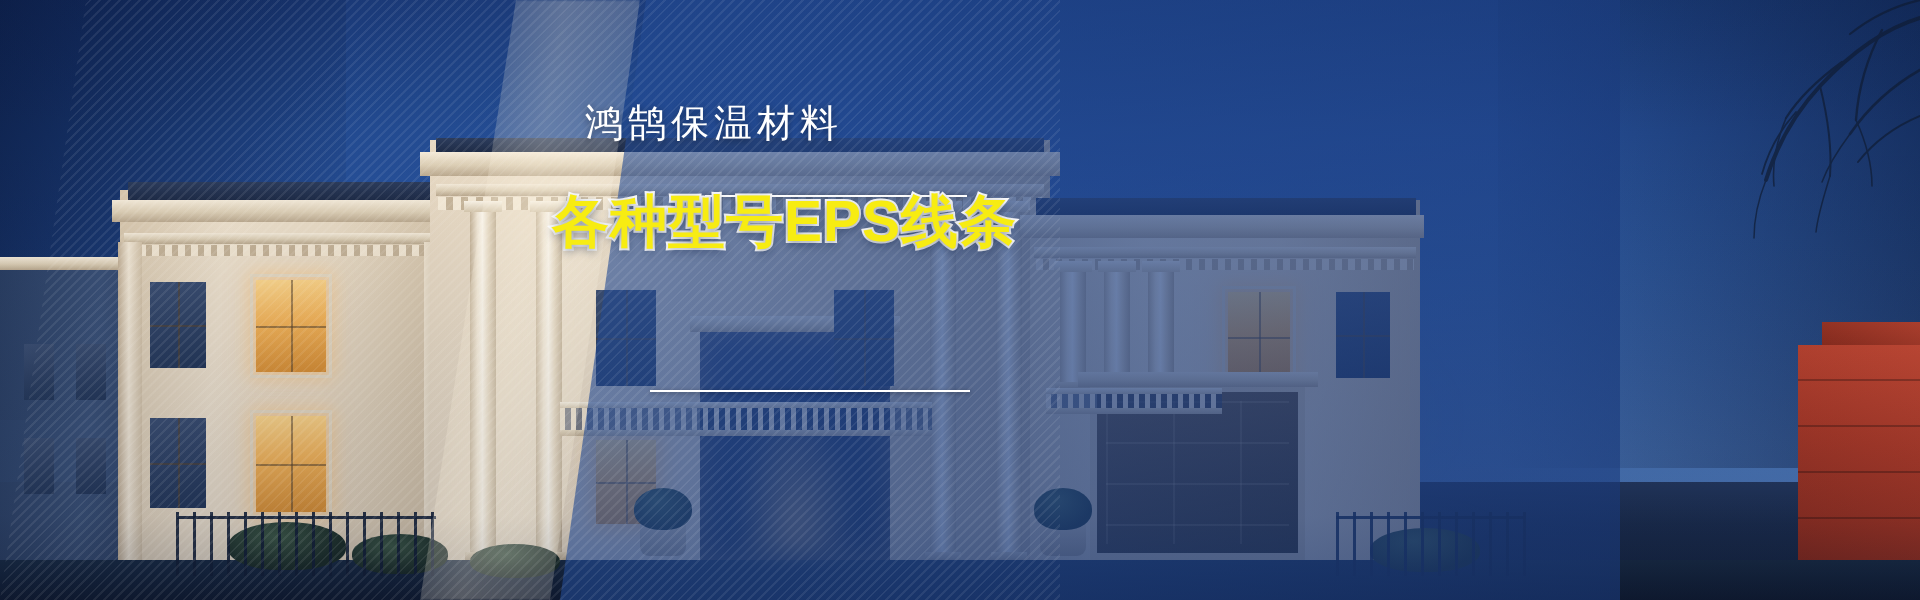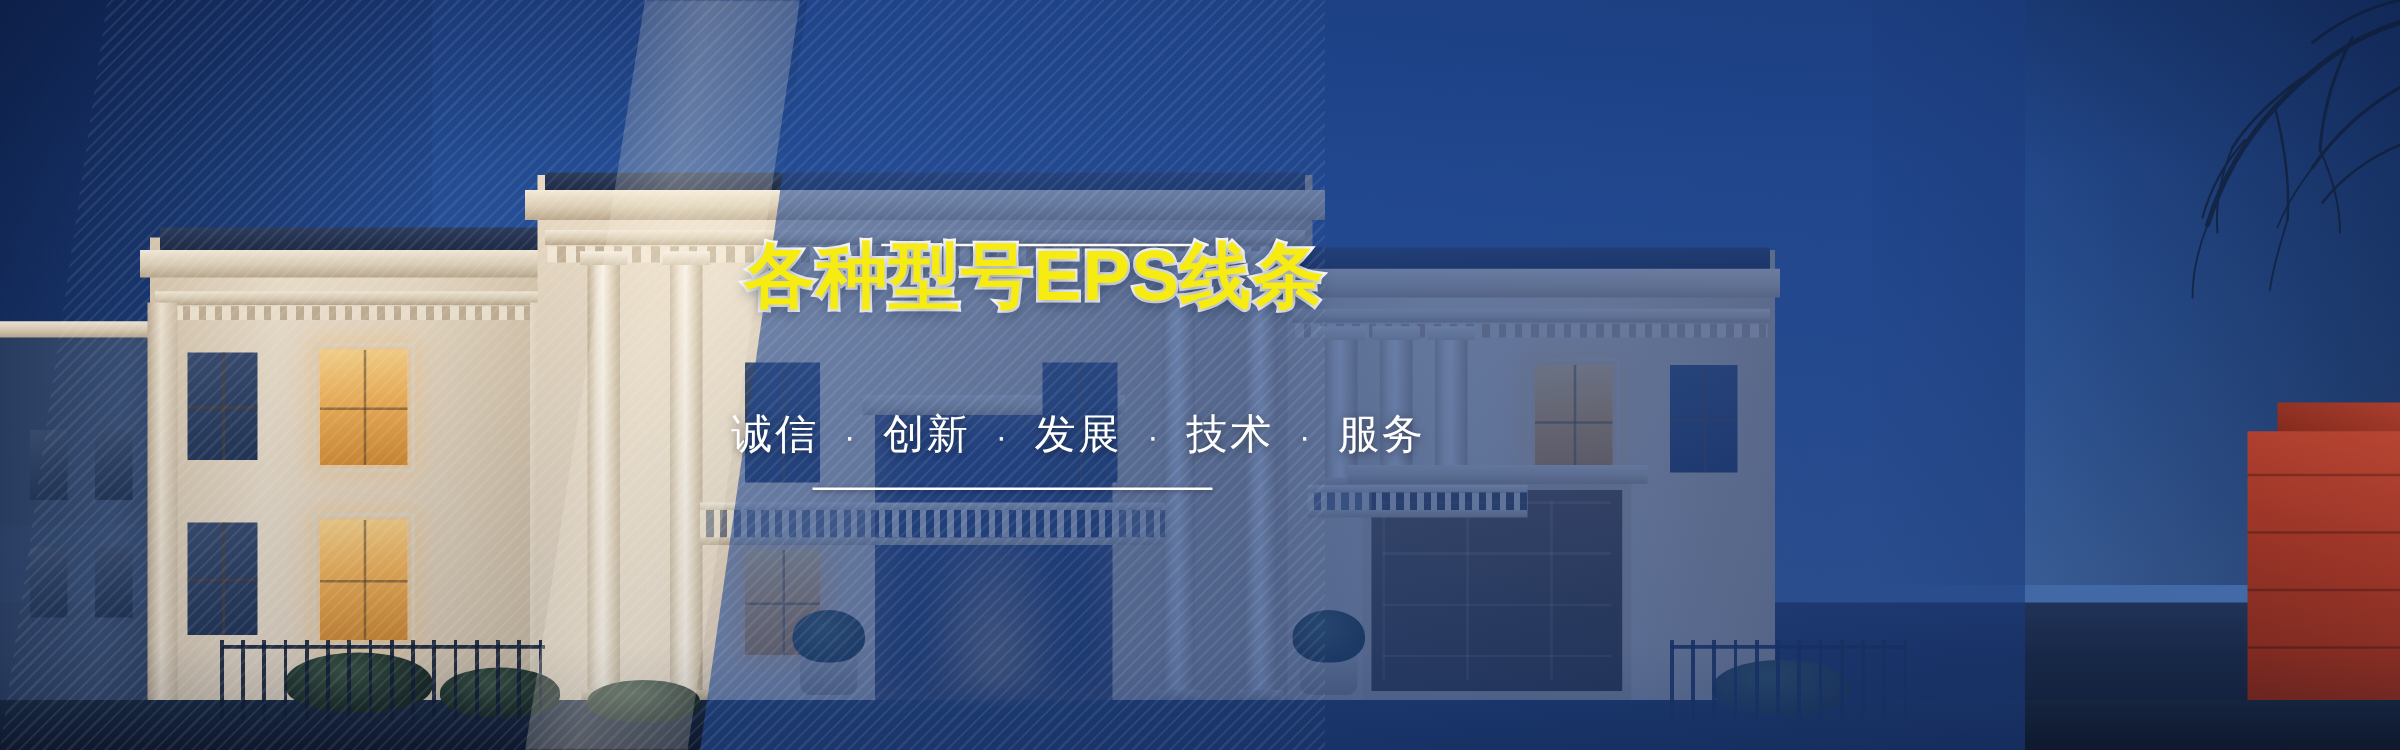--- a/index.html
+++ b/index.html
@@ -138,21 +138,21 @@
   .rule { position:absolute; background:#ffffff; height:2px;
     box-shadow:0 1px 4px rgba(0,0,0,.4); }
   .rule-top { left:705px; top:195px; width:262px; }
   .rule-bot { left:650px; top:390px; width:320px; }
 
   .headline { position:absolute; left:552px; top:192px; width:520px;
     font-size:57px; font-weight:bold; color:#f7ec12; line-height:1.02;
     letter-spacing:1px;
     -webkit-text-stroke:4px #ffffff; paint-order:stroke fill;
     text-shadow:0 3px 10px rgba(10,26,60,.5); }
-  .headline .hl-line { display:block; white-space:nowrap;margin-left:43px; }
+  .headline .hl-line { display:block; white-space:nowrap; }
   .headline .hl-line + .hl-line { margin-top:4px; }
 
   .slogan { position:absolute; left:585px; top:330px; font-size:33px; color:#ffffff;
     letter-spacing:2px; line-height:1; white-space:nowrap;
     text-shadow:0 2px 7px rgba(0,0,0,.45); }
   .slogan .sep { margin:0 9px; font-size:27px; opacity:.95; }
 </style>
 </head>
 <body>
 
@@ -313,35 +313,25 @@
   <div class="shade" style="left:0;bottom:0;width:100%;height:100%;
               background:linear-gradient(180deg, rgba(10,24,58,.10) 0%, rgba(10,24,58,0) 22%, rgba(8,20,50,.16) 86%, rgba(6,16,42,.34) 100%);"></div>
 
   <div class="wedge"></div>
 
   <div class="panel"></div>
   <div class="panel-hatch"></div>
 
   <div class="content">
 
+    <div class="brand">鸿鹄保温材料</div>
 
     <div class="rule rule-top"></div>
 
     <div class="headline">
       <span class="hl-line">各种型号EPS线条</span>
     </div>
 
     <div class="rule rule-bot"></div>
 
-    <div class="slogan">
-      <span>诚信</span>
-      <span class="sep">·</span>
-      <span>创新</span>
-      <span class="sep">·</span>
-      <span>发展</span>
-      <span class="sep">·</span>
-      <span>技术</span>
-      <span class="sep">·</span>
-      <span>服务</span>
-    </div>
 
   </div>
 </div>
 
 </body></html>

